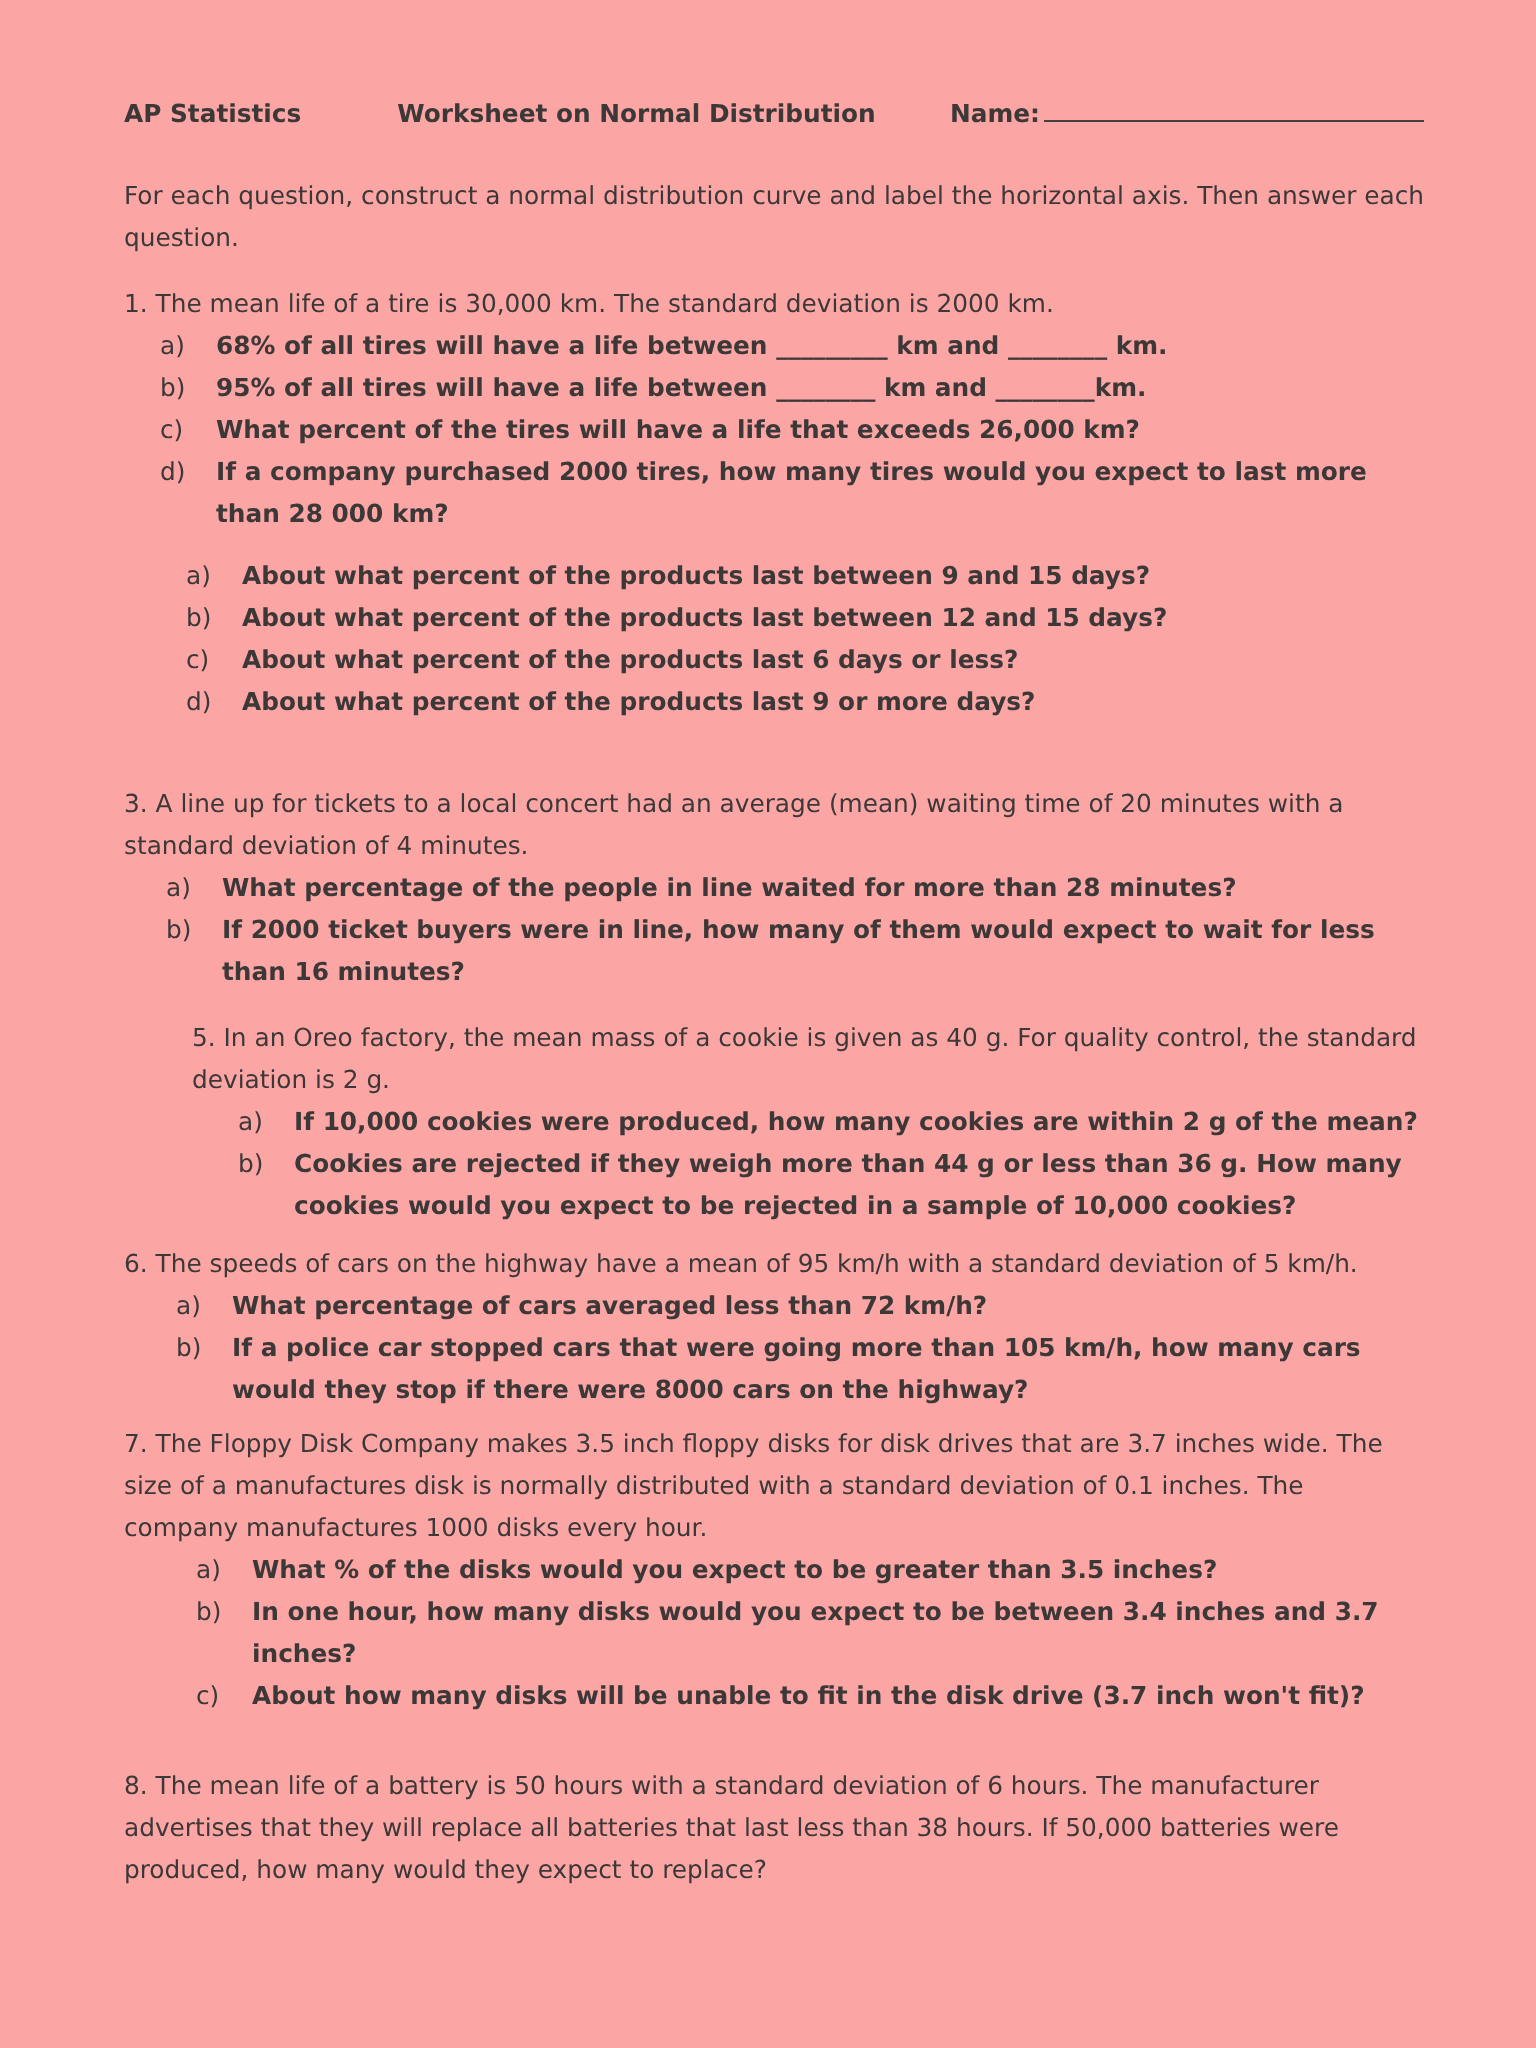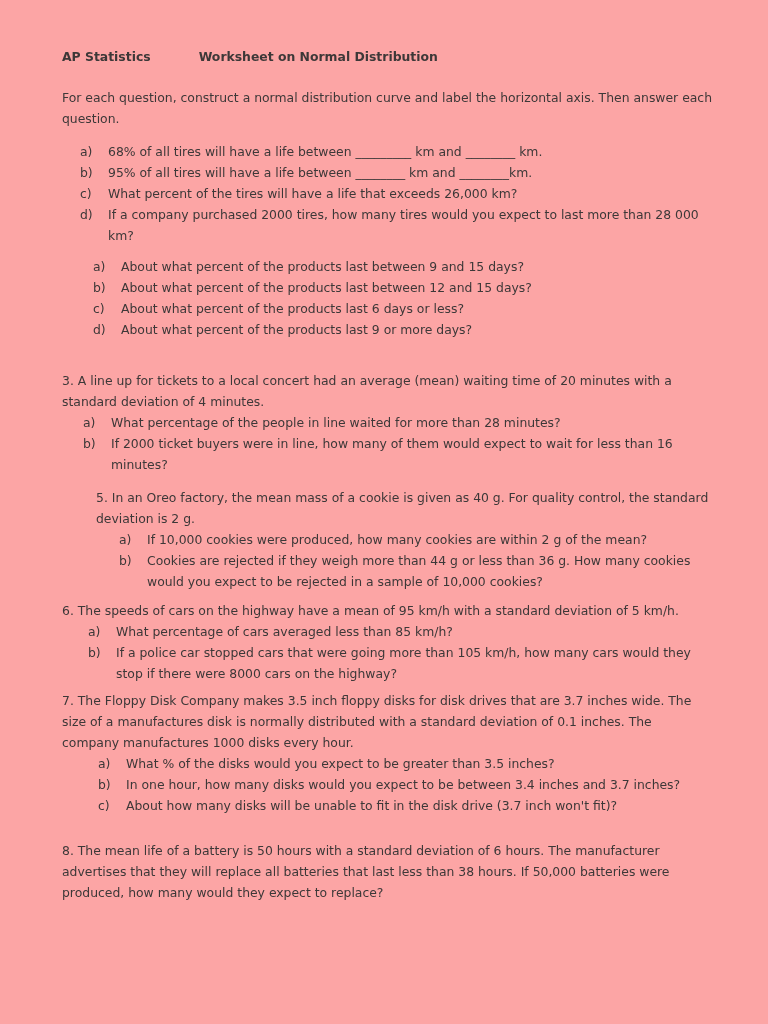--- a/index.html
+++ b/index.html
@@ -43,35 +43,40 @@
   .q8 { margin-top: 24px; }
   .parts { }
   .q1 .parts { margin-left: 18px; }
   .q2 .parts { margin-left: 31px; }
   .q3 .parts { margin-left: 21px; }
   .q5 .parts { margin-left: 23px; }
   .q6 .parts { margin-left: 26px; }
   .q7 .parts { margin-left: 36px; }
   .part { display: flex; }
   .part .plabel { flex: 0 0 28px; }
-  .part .ptext { flex: 1 1 auto; }
+  .part .ptext { flex: 1 1 auto; font-weight: bold; }
 </style>
 </head>
 <body>
 
 <div class="page">
 
   <div class="hdr">
     <span>AP Statistics</span>
     <span class="title">Worksheet on Normal Distribution</span>
+    <span class="namewrap">
+      <span>Name:</span>
+      <span class="name-line"></span>
+    </span>
   </div>
 
   <p class="intro">For each question, construct a normal distribution curve and label the horizontal axis. Then answer each question.</p>
 
   <div class="q q1">
+    <p><span>1.</span> <span>The mean life of a tire is 30,000 km. The standard deviation is 2000 km.</span></p>
     <div class="parts">
       <div class="part">
           <span class="plabel">a)</span>
           <span class="ptext">68% of all tires will have a life between _________ km and ________ km.</span>
         </div>
       <div class="part">
           <span class="plabel">b)</span>
           <span class="ptext">95% of all tires will have a life between ________ km and ________km.</span>
         </div>
       <div class="part">
@@ -132,21 +137,21 @@
           <span class="ptext">Cookies are rejected if they weigh more than 44 g or less than 36 g. How many cookies would you expect to be rejected in a sample of 10,000 cookies?</span>
         </div>
     </div>
   </div>
 
   <div class="q q6">
     <p><span>6.</span> <span>The speeds of cars on the highway have a mean of 95 km/h with a standard deviation of 5 km/h.</span></p>
     <div class="parts">
       <div class="part">
           <span class="plabel">a)</span>
-          <span class="ptext">What percentage of cars averaged less than 85 km/h?</span>
+          <span class="ptext">What percentage of cars averaged less than 72 km/h?</span>
         </div>
       <div class="part">
           <span class="plabel">b)</span>
           <span class="ptext">If a police car stopped cars that were going more than 105 km/h, how many cars would they stop if there were 8000 cars on the highway?</span>
         </div>
     </div>
   </div>
 
   <div class="q q7">
     <p><span>7.</span> <span>The Floppy Disk Company makes 3.5 inch floppy disks for disk drives that are 3.7 inches wide. The size of a manufactures disk is normally distributed with a standard deviation of 0.1 inches. The company manufactures 1000 disks every hour.</span></p>

